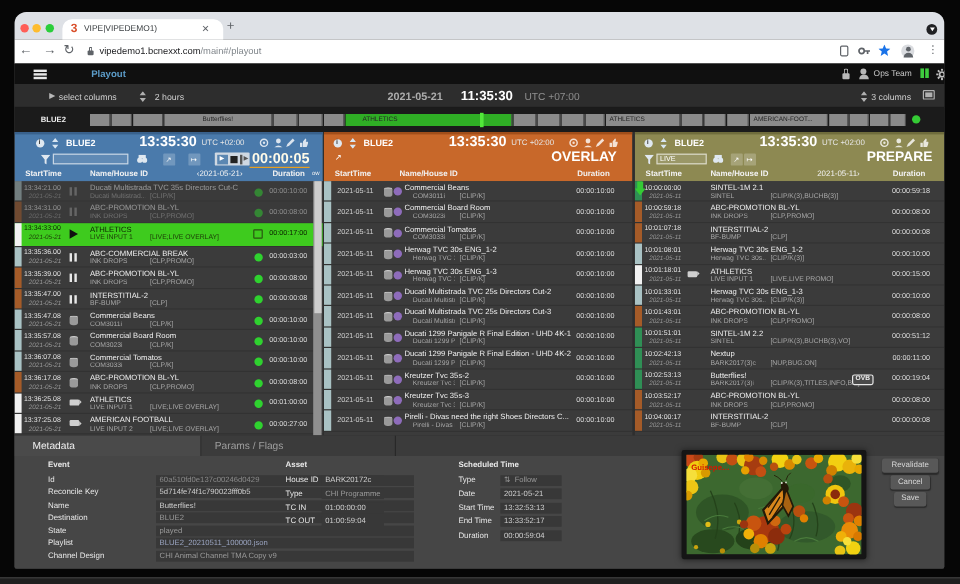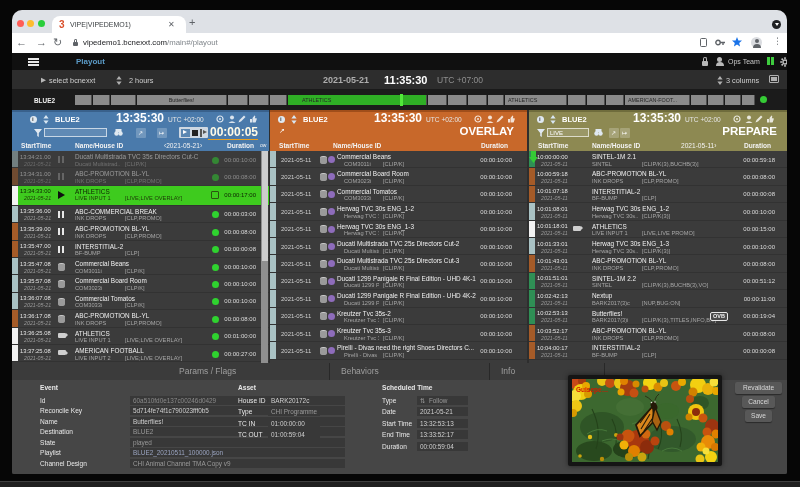--- a/index.html
+++ b/index.html
@@ -90,21 +90,21 @@
           <div class="a" style="left:759px;top:4px;width:2.5px;height:8px;background:#3ecb3e;"></div>
           <svg class="a" style="left:768px;top:3.5px;" width="10" height="10">
             <circle cx="5" cy="5" r="2" fill="none" stroke="#c0c0c0" stroke-width="1.4"></circle>
             <g stroke="#c0c0c0" stroke-width="1.6">
               <path d="M5 0.2 V2 M5 8 V9.8 M0.2 5 H2 M8 5 H9.8 M1.6 1.6 L2.9 2.9 M7.1 7.1 L8.4 8.4 M8.4 1.6 L7.1 2.9 M2.9 7.1 L1.6 8.4"></path>
             </g>
           </svg>
         </div>
         <div id="tool" class="a">
           <span class="a" style="left:29px;top:6px;font-size:6.5px;color:#b8b8b8;">▶</span>
-          <span class="a" style="left:37px;top:5.5px;font-size:7.3px;color:#d0d0d0;">select bcnexxt</span>
+          <span class="a" style="left:37px;top:5.5px;font-size:7.3px;color:#d0d0d0;">select columns</span>
           <svg class="a" style="left:104px;top:5.5px;" width="6" height="9">
             <path d="M3 0 L5.6 3.4 H0.4 Z M3 9 L0.4 5.6 H5.6 Z" fill="#b0b0b0"></path>
           </svg>
           <span class="a" style="left:117px;top:5.5px;font-size:7.3px;color:#d0d0d0;">2 hours</span>
           <span class="a" style="left:311px;top:5px;font-size:9px;font-weight:bold;color:#adadad;">2021-05-21</span>
           <span class="a" style="left:372px;top:3.5px;font-size:11px;font-weight:bold;color:#fff;">11:35:30</span>
           <span class="a" style="left:425px;top:5px;font-size:8.5px;color:#8f8f8f;">UTC +07:00</span>
           <svg class="a" style="left:705px;top:5.5px;" width="6" height="9">
             <path d="M3 0 L5.6 3.4 H0.4 Z M3 9 L0.4 5.6 H5.6 Z" fill="#b0b0b0"></path>
           </svg>
@@ -655,23 +655,22 @@
               <span class="a ti2">BF-BUMP</span>
               <span class="a tag">[CLP]</span>
               <div class="a dur" style="left:180px;">00:00:00:08</div>
             </div>
             <svg class="a" style="left:0px;top:0px;" width="9" height="12">
               <path d="M2 0 H7 V6 H9 L4.5 12 L0 6 H2 Z" fill="#35cb35"></path>
             </svg>
           </div>
         </div>
         <div class="a" style="left:0;top:310px;width:775px;height:17px;background:#3b3b3b;"></div>
+        <div class="a tab" style="left:0px;top:310px;width:156px;background:#4a4a4a;color:#f0f0f0;padding-left:15px;">Metadata</div>
         <div class="a tab" style="left:156px;top:310px;width:162px;background:#3b3b3b;color:#9f9f9f;padding-left:11px;">Params / Flags</div>
-        <div class="a tab" style="left:318px;top:310px;width:160px;background:#3b3b3b;color:#9f9f9f;padding-left:11px;">Behaviors</div>
-        <div class="a tab" style="left:478px;top:310px;width:115px;background:#3b3b3b;color:#9f9f9f;padding-left:11px;">Info</div>
         <div class="a" style="left:0;top:327px;width:775px;height:94px;background:#464646;"></div>
         <span class="a lbl" style="left:28px;top:331px;font-weight:bold;">Event</span>
         <span class="a lbl" style="left:28px;top:343.5px;">Id</span>
         <div class="a val" style="left:118px;top:342.5px;width:215px;height:9px;color:#8a8a8a;">60a510fd0e137c00246d0429</div>
         <span class="a lbl" style="left:28px;top:354.0px;">Reconcile Key</span>
         <div class="a val" style="left:118px;top:353.0px;width:215px;height:9px;color:#cfcfcf;">5d714fe74f1c790023fff0b5</div>
         <span class="a lbl" style="left:28px;top:364.5px;">Name</span>
         <div class="a val" style="left:118px;top:363.5px;width:215px;height:9px;color:#cfcfcf;">Butterflies!</div>
         <span class="a lbl" style="left:28px;top:375.0px;">Destination</span>
         <div class="a val" style="left:118px;top:374.0px;width:215px;height:9px;color:#9a9a9a;">BLUE2</div>

